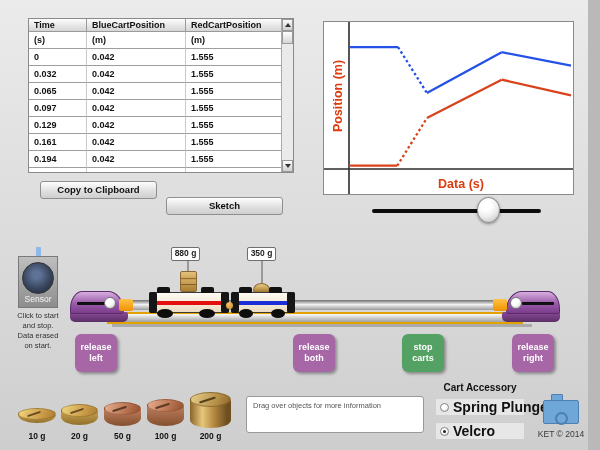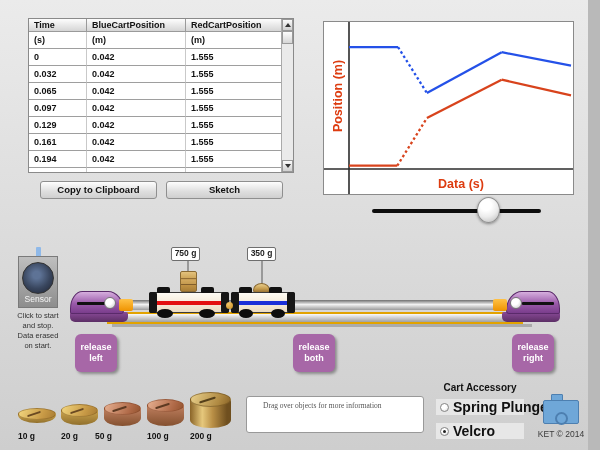--- a/index.html
+++ b/index.html
@@ -26,21 +26,21 @@
   .arr{display:block;width:0;height:0;margin:3px auto 0;}
   .arr.up{border-left:3px solid transparent;border-right:3px solid transparent;border-bottom:4px solid #333;}
   .arr.down{border-left:3px solid transparent;border-right:3px solid transparent;border-top:4px solid #333;}
   #sthumb{position:absolute;left:0;top:12px;width:11px;height:13px;
           background:linear-gradient(#fdfdfd,#d6d6d6);border:1px solid #999;box-sizing:border-box;}
   .clip-btn{position:absolute;top:181px;width:117px;height:18px;
             background:linear-gradient(#fefefe,#dedede 60%,#cfcfcf);
             border:1px solid #8f8f8f;border-radius:3px;box-sizing:border-box;
             font-family:"Liberation Sans",sans-serif;font-weight:bold;font-size:9.5px;color:#111;
             text-align:center;line-height:16px;padding:0;}
-  #btn-copy{left:40px;} #btn-sketch{left:166px;}
+  #btn-copy{left:40px;} #btn-sketch{left:166px;margin-top:16px;}
 
   
   #graph{position:absolute;left:323px;top:21px;width:249px;height:172px;background:#fff;
          border:1px solid #8a8a8a;}
   #chart-svg{position:absolute;left:0;top:0;}
   .axis-label{font-weight:bold;font-size:12.5px;}
   #ylabel{position:absolute;left:-41px;top:67px;width:110px;text-align:center;
           transform:rotate(-90deg);}
   #xlabel{position:absolute;left:25px;right:0;bottom:3px;text-align:center;}
 
@@ -111,26 +111,26 @@
   .mass{position:absolute;}
   .m-top{position:absolute;left:0;right:0;top:0;border-radius:50%;box-sizing:border-box;}
   .m-body{position:absolute;left:0;right:0;border-radius:0 0 50% 50% / 0 0 8px 8px;}
   .m-slot{position:absolute;height:2px;background:#6b4a22;border-radius:1px;}
   .gold-top{background:linear-gradient(115deg,#f2d67f,#c89a46 65%,#a87c34);border:1px solid rgba(130,95,35,.55);}
   .gold-body{background:linear-gradient(180deg,#cda54f,#91702c);}
   .copper-top{background:linear-gradient(115deg,#e7b091,#b06a48 70%,#93532f);border:1px solid rgba(130,70,40,.55);}
   .copper-body{background:linear-gradient(180deg,#c08060,#84502f);}
   .brass-top{background:linear-gradient(115deg,#e9d08b,#b08a42 70%,#8a6428);border:1px solid rgba(110,80,30,.6);}
   .brass-body{background:linear-gradient(90deg,#8a6428,#e6c87c 30%,#b98f46 55%,#6f4f1f 90%);}
-  .mass-label{position:absolute;top:431px;font-weight:bold;font-size:8.5px;color:#111;text-align:left;}
+  .mass-label{position:absolute;top:431px;font-weight:bold;font-size:8.5px;color:#111;text-align:center;}
 
   
   #info-box{position:absolute;left:246px;top:396px;width:178px;height:37px;background:#fff;
             border:1px solid #999;border-radius:3px;box-sizing:border-box;
-            font-size:7.5px;color:#555;padding:4px 16px;font-family:Liberation Serif, serif;}
+            font-size:7.5px;color:#555;padding:4px 6px;}
   #acc-title{position:absolute;left:433px;top:382px;width:94px;text-align:center;
              font-weight:bold;font-size:10px;color:#111;}
   .acc-row{position:absolute;left:436px;width:88px;height:16px;background:#e7e7e7;
            display:flex;align-items:center;gap:4px;padding-left:4px;box-sizing:border-box;}
   #acc-row-0{top:399px;} #acc-row-1{top:423px;}
   .radio{position:relative;width:9px;height:9px;border-radius:50%;box-sizing:border-box;
          background:radial-gradient(circle at 40% 35%,#fff 40%,#d8d8d8 95%);border:1px solid #858585;flex:0 0 auto;}
   .radio-dot{position:absolute;left:2px;top:2px;width:3px;height:3px;border-radius:50%;background:#222;opacity:0;}
   .acc-label{font-weight:bold;font-size:14px;color:#111;white-space:nowrap;}
   #camera{position:absolute;left:543px;top:394px;width:36px;height:30px;}
@@ -234,21 +234,21 @@
   <div class="plunger-rod" style="left:77px;"></div>
   <div class="plunger-knob" style="left:104px;"></div>
   <div class="launcher-tip" style="left:119px;"></div>
 
   <div id="base-right" class="launcher-base"></div>
   <div id="launcher-right" class="launcher-body"></div>
   <div class="plunger-rod" style="left:522px;"></div>
   <div class="plunger-knob" style="left:510px;"></div>
   <div class="launcher-tip" style="left:493px;"></div>
 
-  <div class="mass-tag" style="left:171px;">750 g</div>
+  <div class="mass-tag" style="left:171px;">880 g</div>
   <div class="tag-pole" style="left:187px;top:261px;height:12px;"></div>
   <div id="cart-mass-650"></div>
   <div class="cart-body" style="left:149px;width:80px;">
     <div class="cart-stripe" style="background:#e31010;"></div>
   </div>
   <div class="bumper" style="left:149px;"></div>
   <div class="bumper" style="left:221px;"></div>
   <div class="bracket" style="left:157px;"></div>
   <div class="bracket" style="left:201px;"></div>
   <div class="wheel" style="left:157px;width:16px;"></div>
@@ -265,20 +265,22 @@
   <div class="bracket" style="left:239px;"></div>
   <div class="bracket" style="left:269px;"></div>
   <div class="wheel" style="left:239px;width:14px;"></div>
   <div class="wheel" style="left:271px;width:14px;"></div>
   <div id="velcro-knob"></div>
 
   <div class="sim-btn" style="left: 75px; background: rgb(167, 103, 167);">release
 left</div>
   <div class="sim-btn" style="left: 293px; background: rgb(167, 103, 167);">release
 both</div>
+  <div class="sim-btn" style="left: 402px; background: rgb(83, 162, 99);">stop
+carts</div>
   <div class="sim-btn" style="left: 512px; background: rgb(167, 103, 167);">release
 right</div>
 
   <div class="mass" style="left:18px;top:408px;width:38px;height:18px;">
     <div class="m-body gold-body" style="top:6px;height:9px;"></div>
     <div class="m-top gold-top" style="height:12px;"></div>
     <div class="m-slot" style="left:9px;top:5px;width:14px;transform:rotate(-18deg);"></div>
   </div>
   <div class="mass" style="left:61px;top:404px;width:37px;height:24px;">
     <div class="m-body gold-body" style="top:6px;height:15px;"></div>
@@ -295,21 +297,21 @@
     <div class="m-top copper-top" style="height:13px;"></div>
     <div class="m-slot" style="left:8px;top:6px;width:15px;transform:rotate(-18deg);background:#5e3a22;"></div>
   </div>
   <div class="mass" style="left:190px;top:392px;width:41px;height:40px;">
     <div class="m-body brass-body" style="top:7px;height:29px;"></div>
     <div class="m-top brass-top" style="height:15px;"></div>
     <div class="m-slot" style="left:9px;top:7px;width:17px;transform:rotate(-18deg);background:#55401a;"></div>
   </div>
   <div class="mass-label" style="left:18px;width:38px;">10 g</div>
   <div class="mass-label" style="left:61px;width:37px;">20 g</div>
-  <div class="mass-label" style="left:95px;width:37px;">50 g</div>
+  <div class="mass-label" style="left:104px;width:37px;">50 g</div>
   <div class="mass-label" style="left:147px;width:37px;">100 g</div>
   <div class="mass-label" style="left:190px;width:41px;">200 g</div>
 
   <div id="info-box">Drag over objects for more information</div>
 
   <div id="acc-title">Cart Accessory</div>
   <div id="acc-row-0" class="acc-row">
     <span class="radio">
       <span class="radio-dot" style="opacity: 0;"></span>
     </span>

